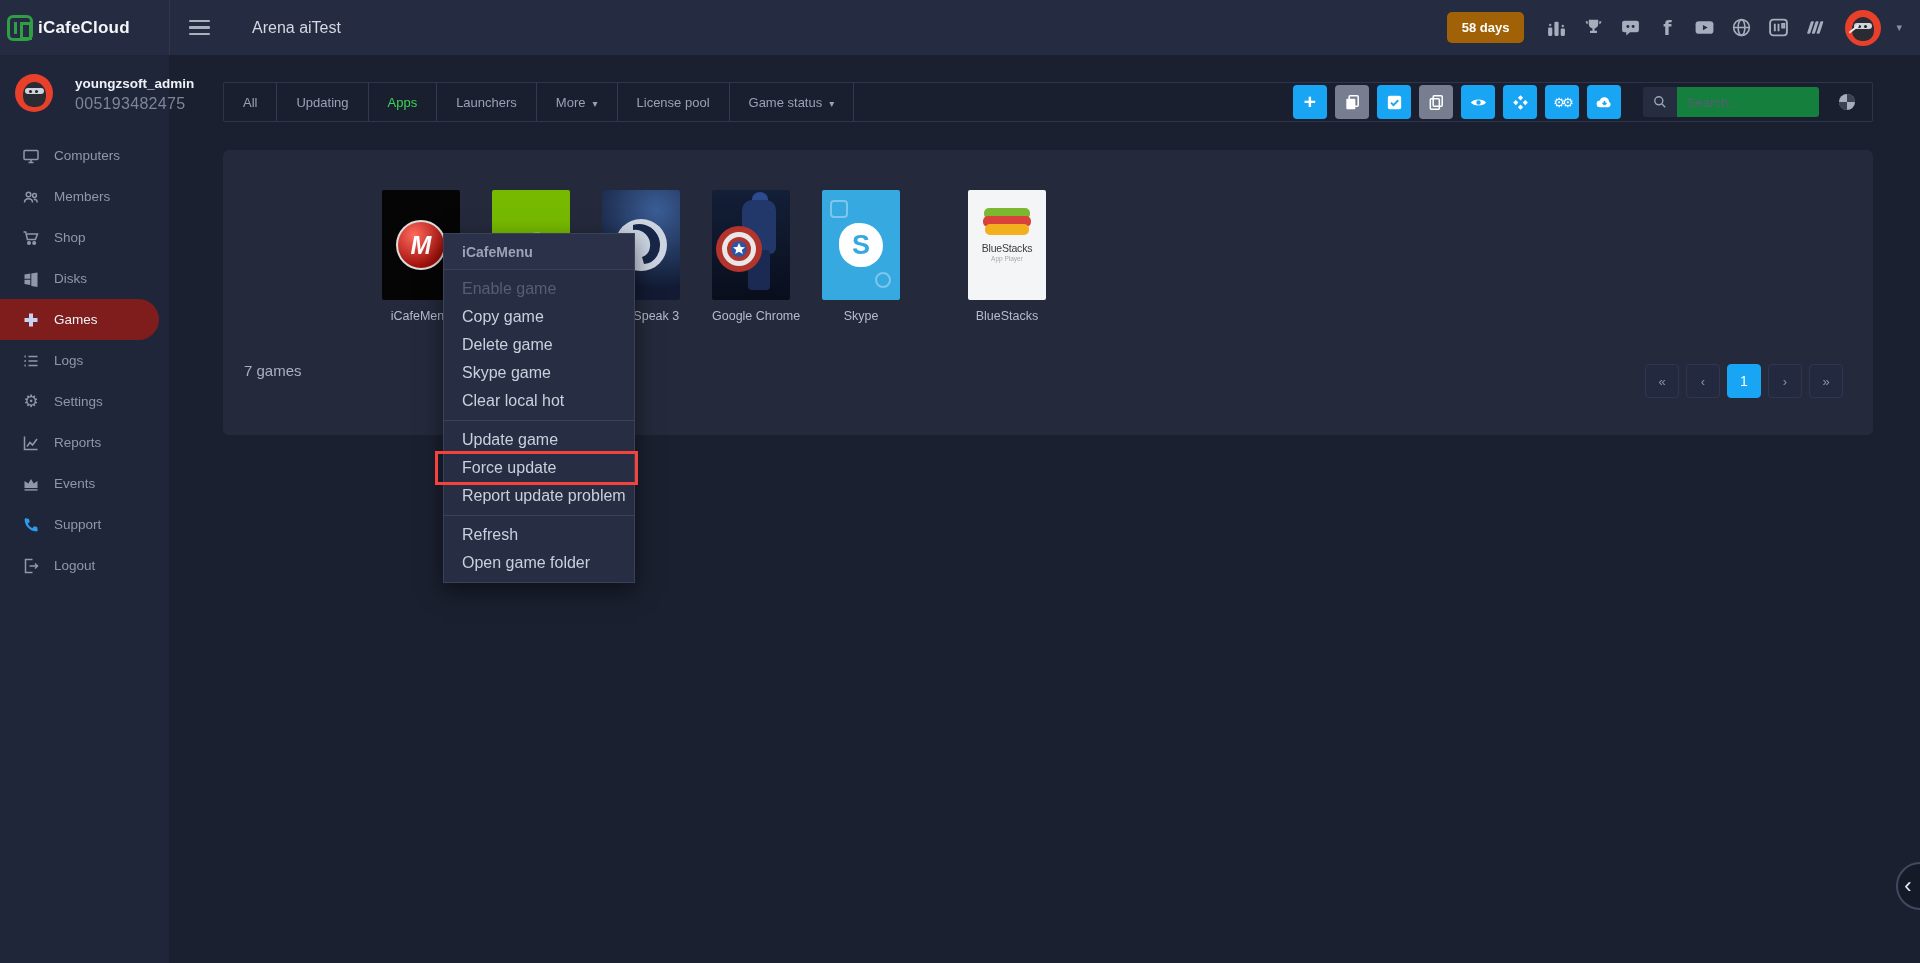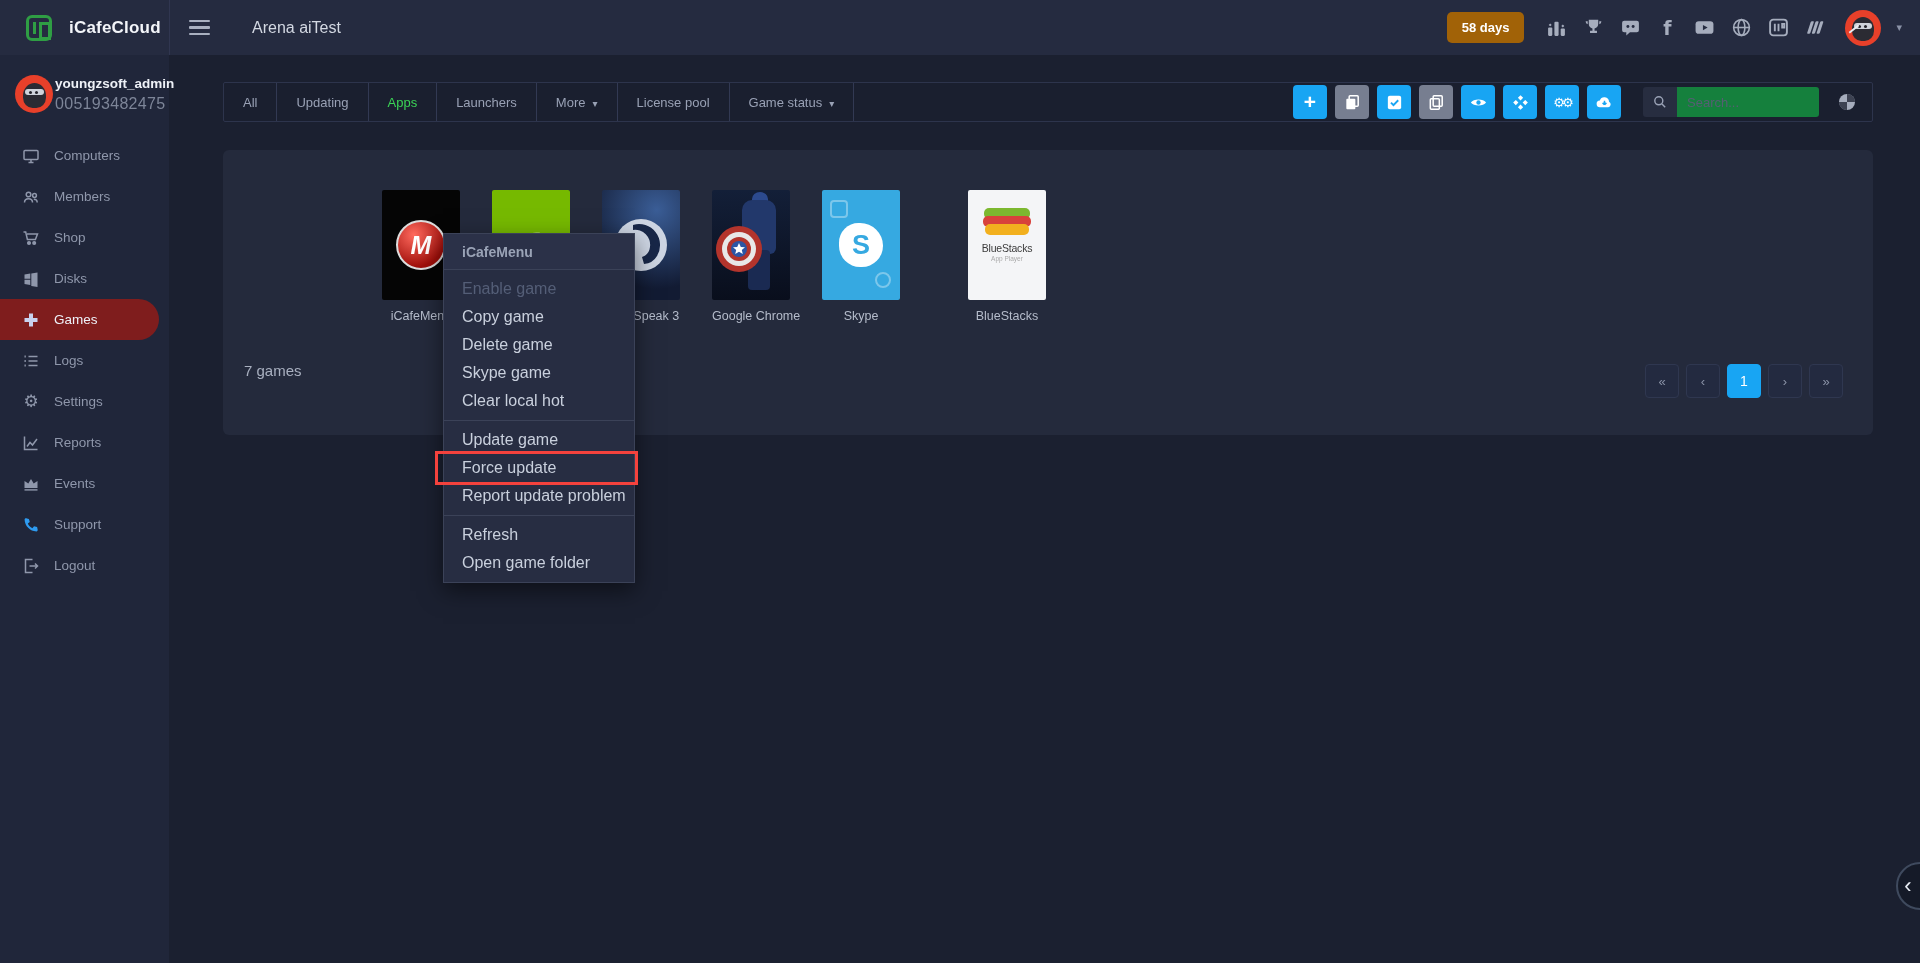--- a/index.html
+++ b/index.html
@@ -7,21 +7,21 @@
   body {
     width:1920px; height:963px; overflow:hidden; position:relative;
     background:#1b2030; font-family:"Liberation Sans", sans-serif;
     -webkit-font-smoothing:antialiased;
   }
   svg { display:block; }
 
   
   .topbar { position:absolute; top:0; left:0; right:0; height:55px; background:#252b40; display:flex; align-items:center; z-index:5; }
   .topbar-divider { position:absolute; left:169px; top:0; width:1px; height:55px; background:#303650; }
-  .brand { width:169px; display:flex; align-items:center; gap:17px; padding-left:26px; flex:0 0 auto; }
+  .brand { width:169px; display:flex; align-items:center; gap:5px; padding-left:7px; flex:0 0 auto; }
   .brand-logo { width:26px; height:26px; border:3px solid #2f9e44; border-radius:6px; position:relative; flex:0 0 auto; }
   .brand-logo::before { content:""; position:absolute; left:4px; top:4px; width:3px; height:12px; background:#2f9e44; }
   .brand-logo::after  { content:""; position:absolute; left:10px; top:4px; width:6px; height:12px; border:3px solid #2f9e44; border-top-width:3px; }
   .brand-name { color:#f3f5f9; font-size:17px; font-weight:bold; letter-spacing:.2px; }
   .hamburger { margin-left:20px; display:flex; flex-direction:column; gap:4px; cursor:pointer; }
   .hamburger span { width:21px; height:2.5px; background:#a9b0c0; border-radius:1px; }
   .page-title { margin-left:42px; color:#d3d8e2; font-size:16px; }
   .top-right { margin-left:auto; display:flex; align-items:center; gap:15px; padding-right:18px; }
   .days-badge { background:#a16207; color:#fff; font-size:13px; font-weight:bold; padding:8px 15px; border-radius:5px; margin-right:6px; cursor:pointer; }
   .top-icon { width:22px; height:22px; display:flex; align-items:center; justify-content:center; cursor:pointer; }
@@ -30,21 +30,21 @@
   .avatar { width:36px; height:36px; border-radius:50%; background:#e8402a; position:relative; overflow:hidden; cursor:pointer; margin-left:4px; }
   .avatar .ninja-head { position:absolute; left:7px; top:7px; width:22px; height:24px; background:#2b2b33; border-radius:50% 50% 42% 42%; }
   .avatar .ninja-band { position:absolute; left:9px; top:13px; width:18px; height:6px; background:#cfd3da; border-radius:3px; }
   .avatar .ninja-eye1, .avatar .ninja-eye2 { position:absolute; top:15px; width:3px; height:3px; background:#23232a; border-radius:50%; }
   .avatar .ninja-eye1 { left:13px; } .avatar .ninja-eye2 { left:19px; }
   .avatar .ninja-sword { position:absolute; left:3px; top:18px; width:12px; height:2px; background:#e9ecf1; transform:rotate(-38deg); }
   .chev-down { color:#8a92a6; font-size:11px; cursor:pointer; }
 
   
   .sidebar { position:absolute; top:55px; left:0; width:169px; bottom:0; background:#20263a; z-index:4; }
-  .user-block { display:flex; align-items:flex-end; gap:2px; padding:17px 8px 10px 15px; }
+  .user-block { display:flex; align-items:center; gap:22px; padding:17px 8px 10px 15px; }
   .user-avatar { width:38px; height:38px; border-radius:50%; background:#e8402a; position:relative; overflow:hidden; flex:0 0 auto; cursor:pointer; }
   .user-avatar .ninja-head { position:absolute; left:8px; top:8px; width:23px; height:25px; background:#2b2b33; border-radius:50% 50% 42% 42%; }
   .user-avatar .ninja-band { position:absolute; left:10px; top:14px; width:19px; height:6px; background:#cfd3da; border-radius:3px; }
   .user-avatar .ninja-eye1, .user-avatar .ninja-eye2 { position:absolute; top:16px; width:3px; height:3px; background:#23232a; border-radius:50%; }
   .user-avatar .ninja-eye1 { left:14px; } .user-avatar .ninja-eye2 { left:20px; }
   .user-name { color:#eef1f7; font-size:13.5px; font-weight:bold; padding-top:4px; white-space:nowrap; }
   .user-id { color:#7d8598; font-size:16px; margin-top:4px; letter-spacing:.3px; }
   .nav { margin-top:12px; }
   .nav-item { height:41px; display:flex; align-items:center; gap:14px; padding-left:22px; color:#8f97ab; font-size:13.5px; cursor:pointer; }
   .nav-icon { width:18px; height:18px; display:flex; align-items:center; justify-content:center; flex:0 0 auto; }

